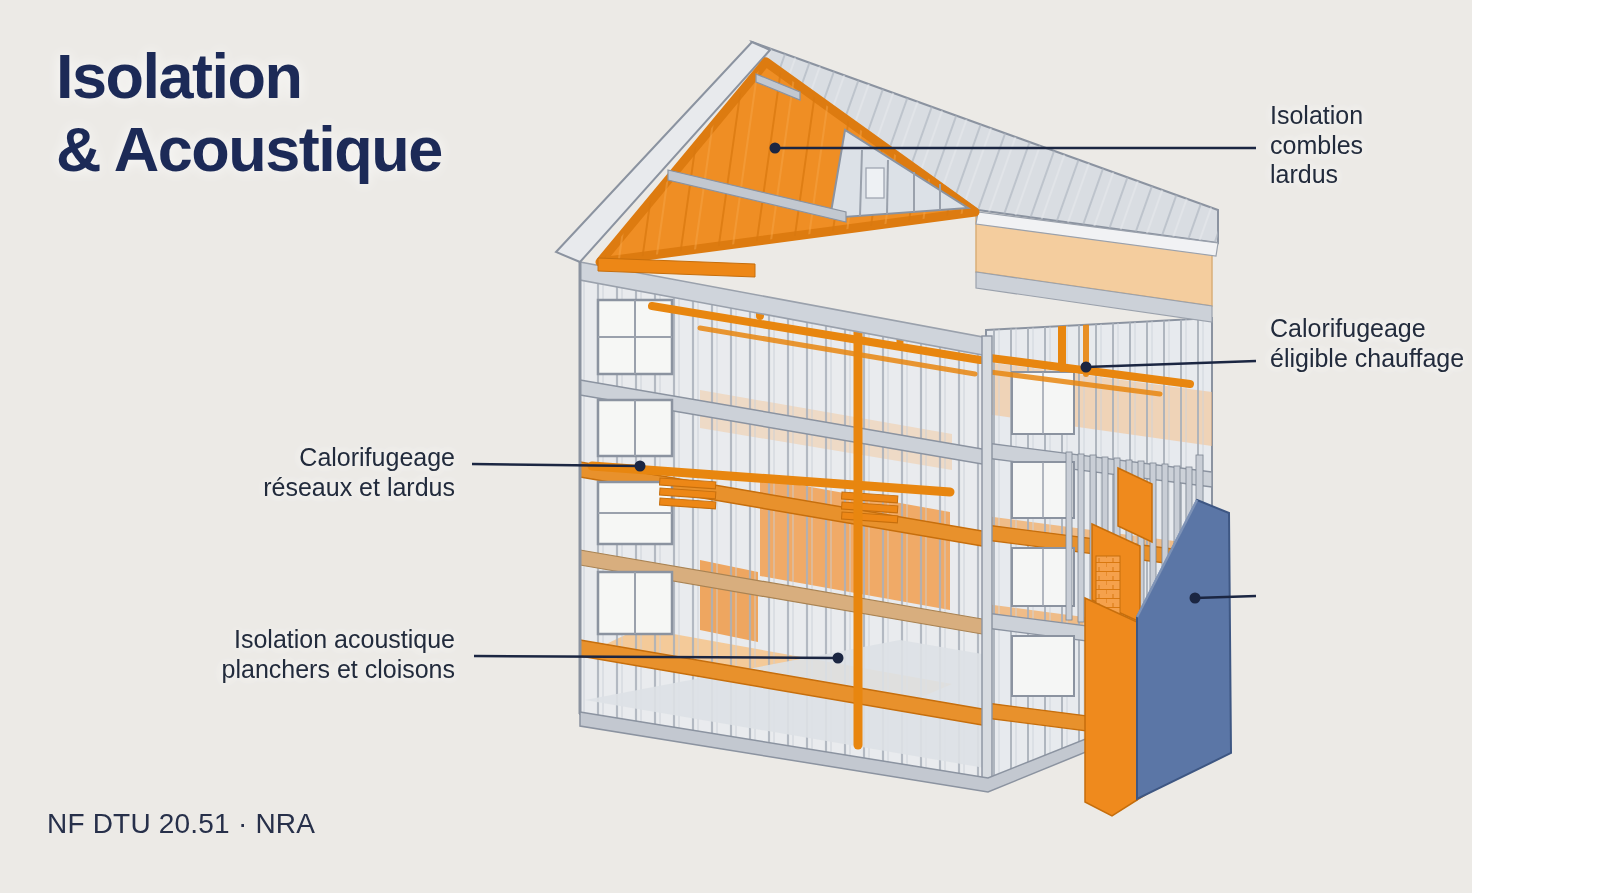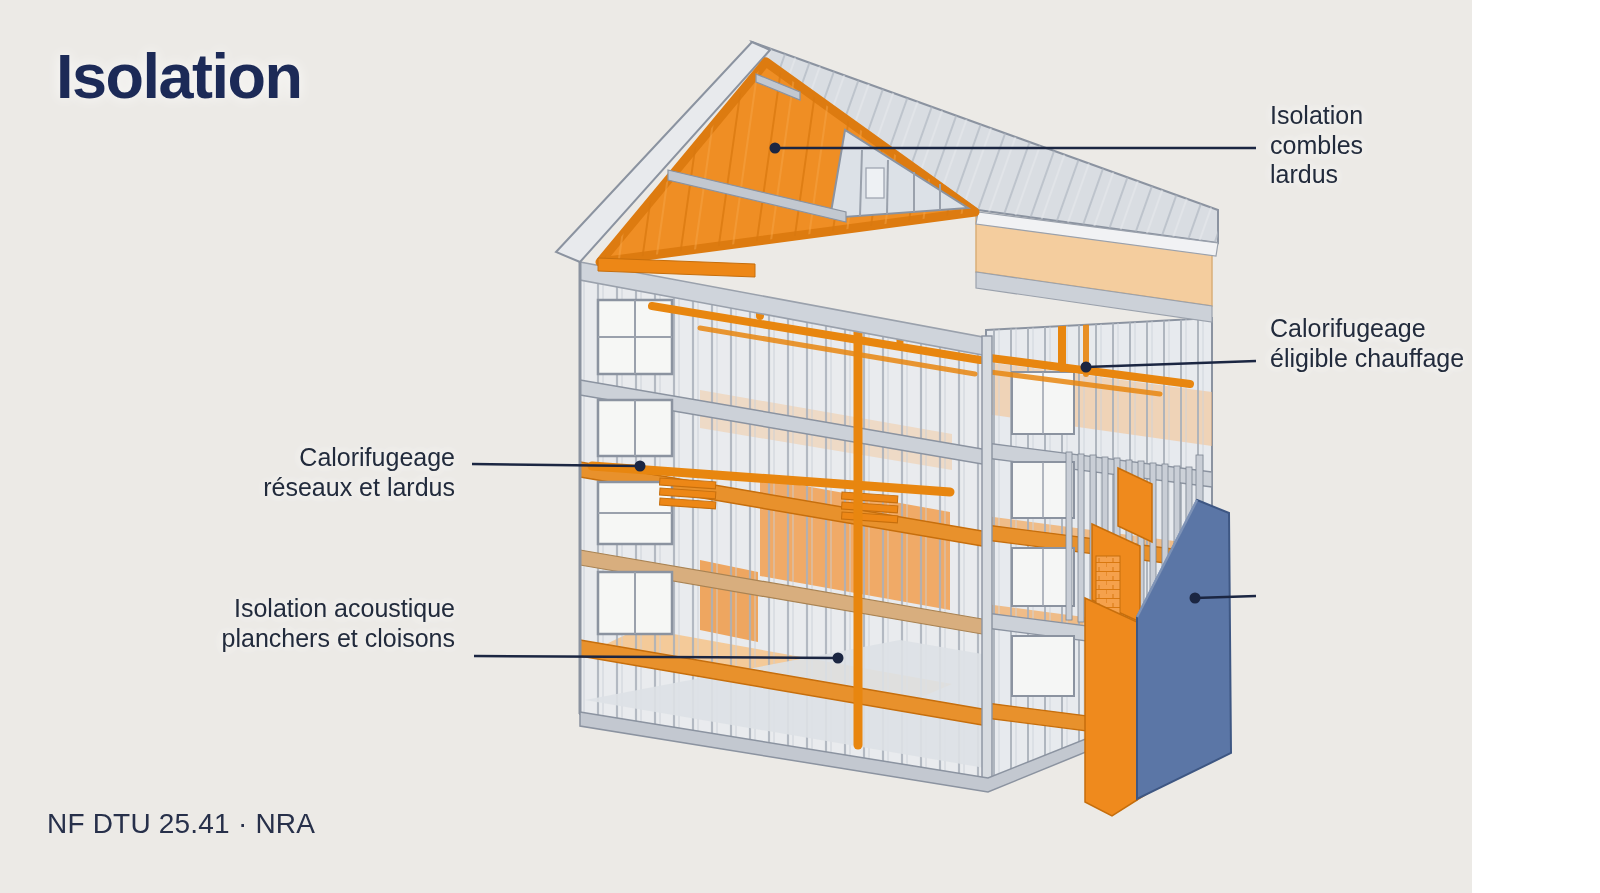--- a/index.html
+++ b/index.html
@@ -240,38 +240,39 @@
         <line x1="474" y1="656" x2="838" y2="658"></line>
           <circle cx="838" cy="658" r="5.5" stroke="none"></circle>
       </g>
     </g>
 
     <path d="M1532,799 C1536,816 1542,822 1558,828 C1542,834 1536,840 1532,857 C1528,840 1522,834 1506,828 C1522,822 1528,816 1532,799 Z" fill="#FBFBF8"></path>
   </svg>
 
   <div class="title">
     <div>Isolation</div>
+    <div>&amp; Acoustique</div>
   </div>
 
   <div class="label" style="left:1270px;top:101px;">
     <div>Isolation</div>
     <div>combles</div>
     <div>lardus</div>
   </div>
 
   <div class="label" style="left:1270px;top:314px;">
     <div>Calorifugeage</div>
     <div>éligible chauffage</div>
   </div>
 
 
   <div class="label right" style="left:155px;top:443px;width:300px;">
     <div>Calorifugeage</div>
     <div>réseaux et lardus</div>
   </div>
 
-  <div class="label right" style="left:155px;top:594px;width:300px;">
+  <div class="label right" style="left:155px;top:625px;width:300px;">
     <div>Isolation acoustique</div>
     <div>planchers et cloisons</div>
   </div>
 
-  <div class="footer">NF DTU 25.41 · NRA</div>
+  <div class="footer">NF DTU 20.51 · NRA</div>
 </div>
 
 </body></html>

